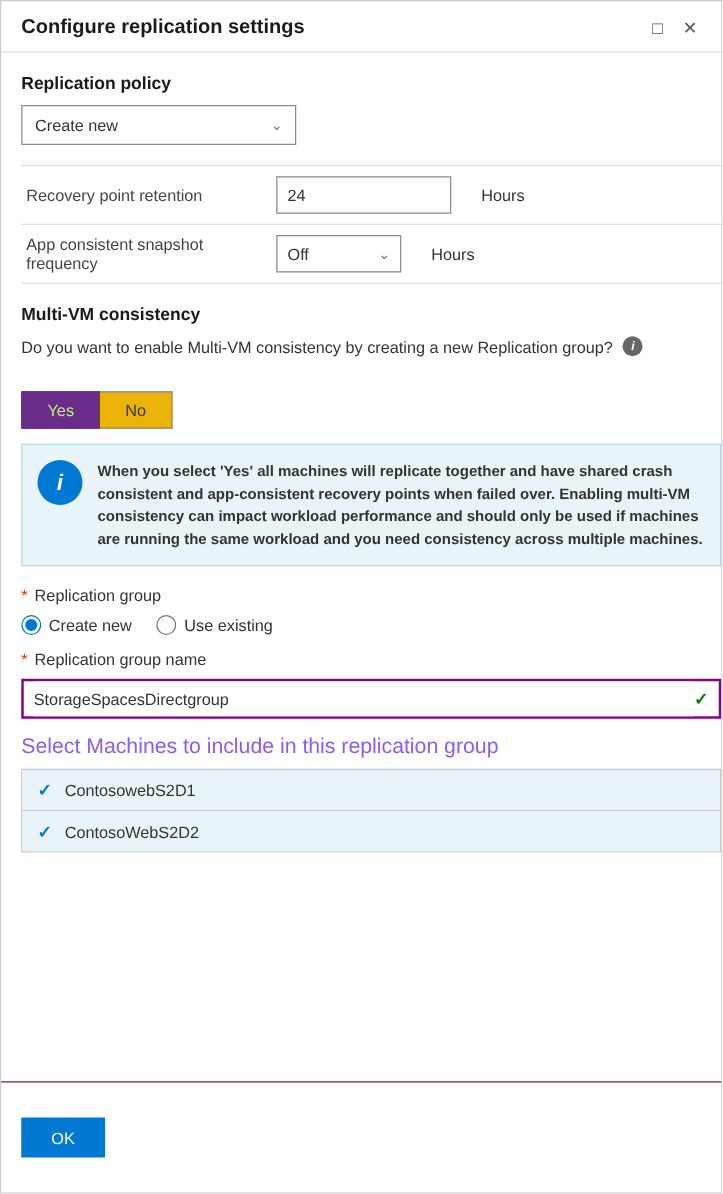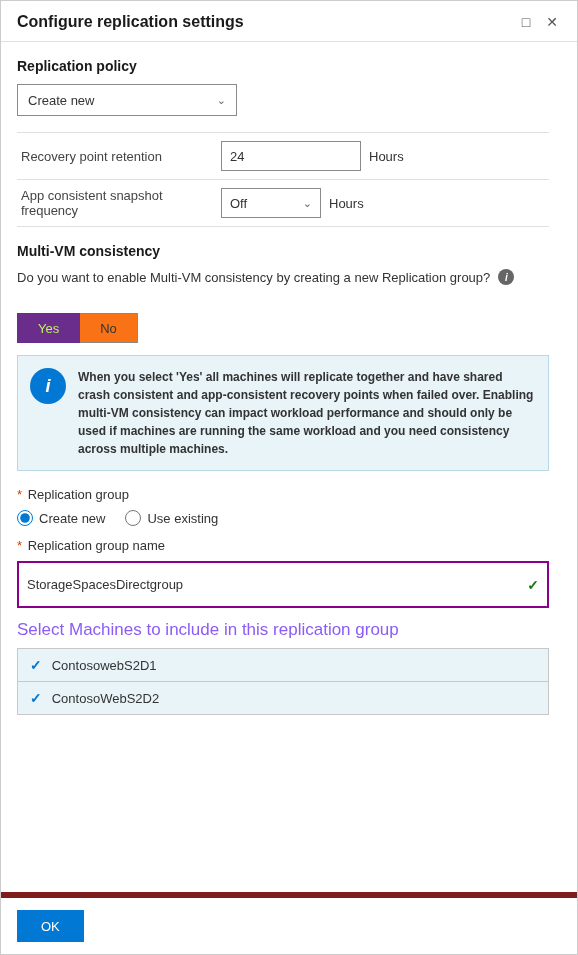--- a/index.html
+++ b/index.html
@@ -50,21 +50,21 @@
       cursor: pointer;
       font-size: 14px;
       color: #555;
       background: none;
       border: none;
       padding: 0;
     }
 
     .content {
       flex: 1;
-      padding: 0 28px 16px 16px;
+      padding: 0 0 16px 16px;
       overflow-y: auto;
     }
 
     .section-title {
       font-size: 14px;
       font-weight: 600;
       color: #1a1a1a;
       margin-bottom: 10px;
       margin-top: 16px;
     }
@@ -93,21 +93,21 @@
       color: #444;
     }
 
     .form-table td:last-child {
       text-align: left;
     }
 
     .field-row {
       display: flex;
       align-items: center;
-      gap: 8px;
+      gap: 24px;
     }
 
     .text-input {
       border: 1px solid #8a8a8a;
       padding: 4px 8px;
       font-size: 13px;
       height: 30px;
       width: 140px;
       color: #333;
     }
@@ -181,21 +181,21 @@
       background: #6b2d8b;
       color: #bef264;
       border: 1px solid #6b2d8b;
       padding: 4px 20px;
       font-size: 13px;
       cursor: pointer;
       height: 30px;
     }
 
     .no-btn {
-      background: #f97316;
+      background: #eab308;
       color: #333;
       border: 1px solid #8a8a8a;
       border-left: none;
       padding: 4px 20px;
       font-size: 13px;
       cursor: pointer;
       height: 30px;
     }
 
     .info-box {
@@ -261,21 +261,21 @@
       height: 16px;
       accent-color: #0078d4;
       cursor: pointer;
     }
 
     .group-name-container {
       display: flex;
       align-items: center;
       border: 2px solid #8b008b;
       padding: 0 8px;
-      height: 47px;
+      height: 32px;
       margin-bottom: 12px;
     }
 
     .group-name-text {
       flex: 1;
       font-size: 13px;
       color: #333;
       border: none;
       outline: none;
       height: 28px;
@@ -306,22 +306,22 @@
       border-bottom: none;
     }
 
     .check-icon {
       color: #0078d4;
       font-weight: bold;
       font-size: 14px;
     }
 
     .footer {
-      padding: 12px 16px;
-      border-top: 6px solid #7f1d1d;
+      padding: 28px 16px;
+      border-top: 1px solid #7f1d1d;
       display: flex;
       align-items: flex-start;
     }
 
     .ok-btn {
       background: #0078d4;
       color: #fff;
       border: none;
       padding: 6px 24px;
       font-size: 13px;

